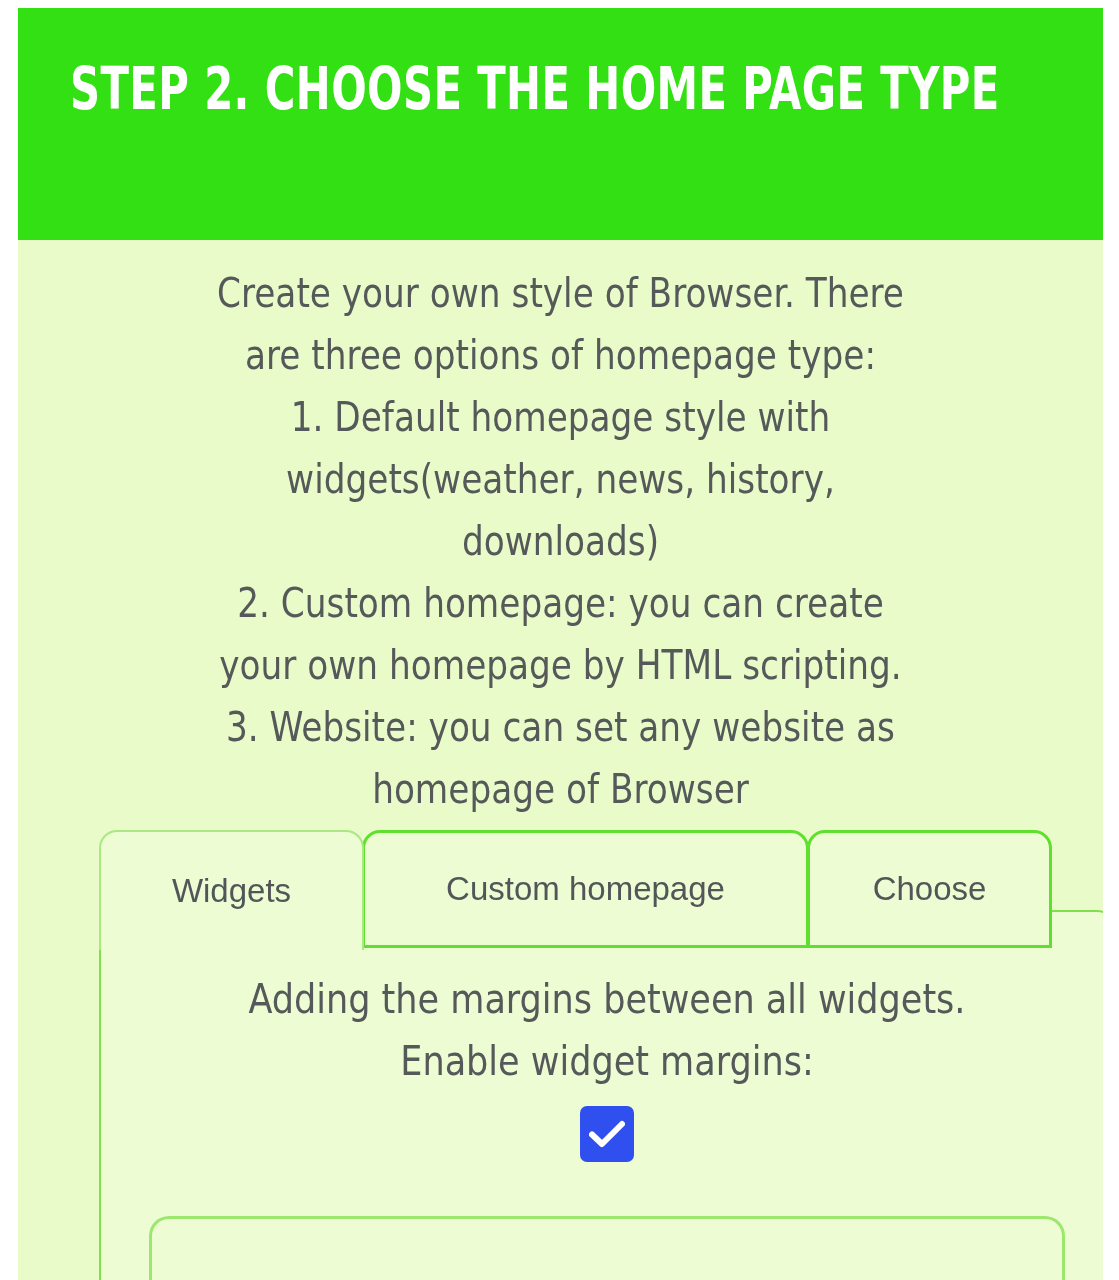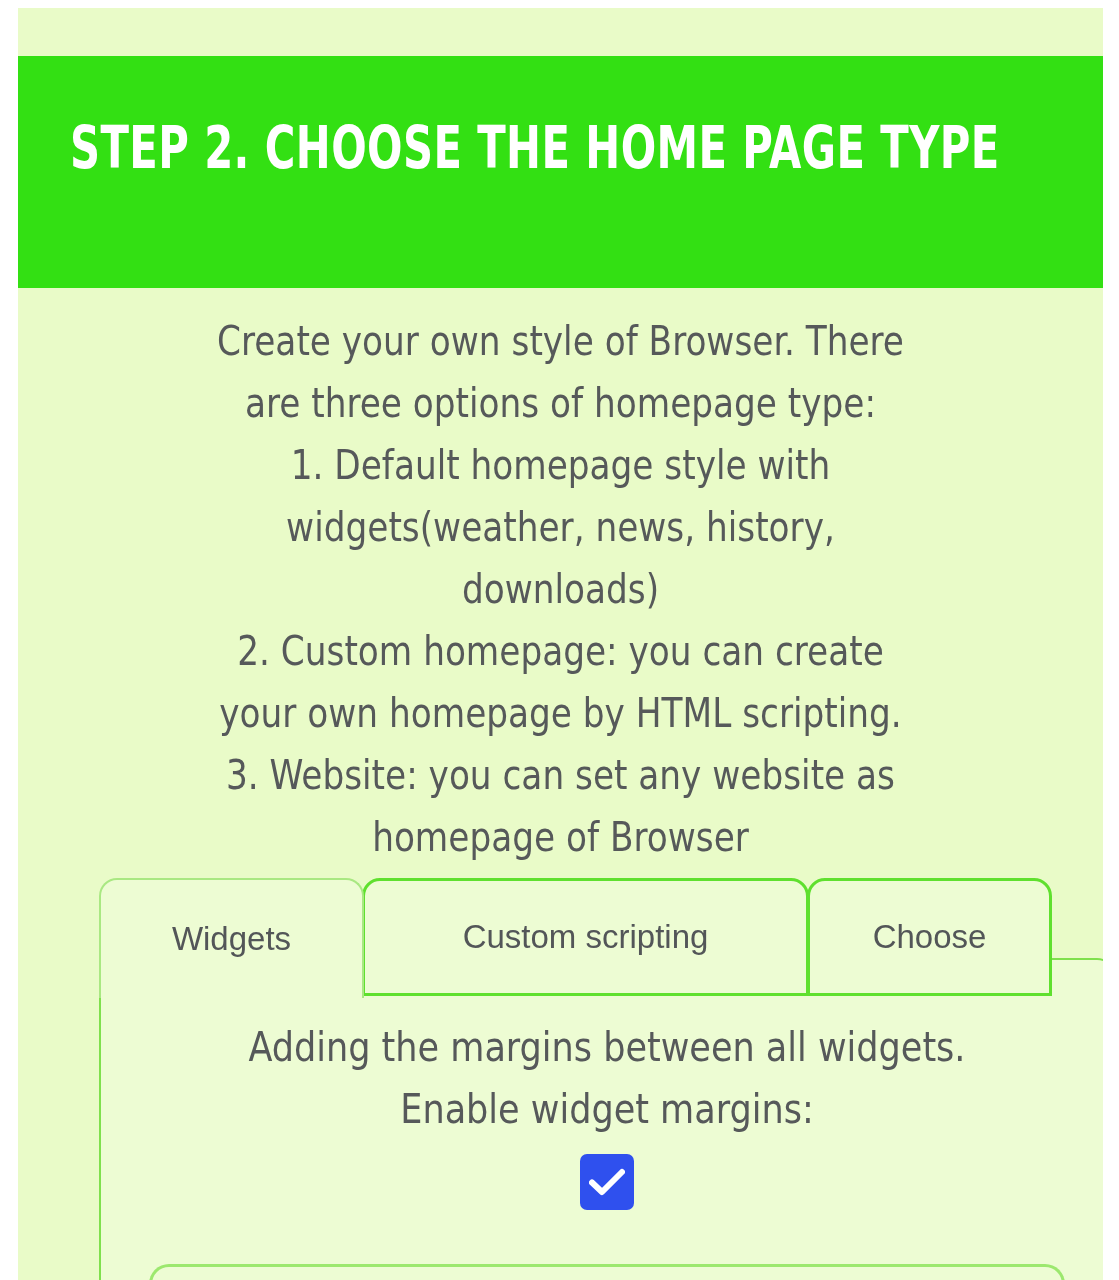--- a/index.html
+++ b/index.html
@@ -23,24 +23,23 @@
     top: 8px;
     width: 1085px;
     background: #e9fbc8;
     overflow: hidden;
   }
 
   
   .step-header {
     background: #33e013;
     color: #ffffff;
-    padding: 33px 52px 26px 52px;
+    padding: 22px 52px 26px 52px;
     box-sizing: border-box;
     min-height: 232px;
-    margin-top: 48px;
   }
   .step-header-title {
     font-family: "Liberation Sans Narrow", "DejaVu Sans Condensed", "Liberation Sans", sans-serif;
     font-stretch: condensed;
     font-weight: 700;
     font-size: 58px;
     line-height: 118px;
     letter-spacing: 0.5px;
     text-transform: uppercase;
     transform: scaleX(0.80);
@@ -181,21 +180,21 @@
       <span class="line">your own homepage by HTML scripting.</span>
       <span class="line">3. Website: you can set any website as</span>
       <span class="line">homepage of Browser</span>
     </p>
 
     <div class="tabs-wrap">
       <div class="tab tab-1 is-active">
         <span>Widgets</span>
       </div>
       <div class="tab tab-2 is-inactive">
-        <span>Custom scripting</span>
+        <span>Custom homepage</span>
       </div>
       <div class="tab tab-3 is-inactive">
         <span>Choose</span>
       </div>
     </div>
 
     <div class="tab-panel">
       <p class="panel-text">
         <span class="line">Adding the margins between all widgets.</span>
         <span class="line">Enable widget margins:</span>

